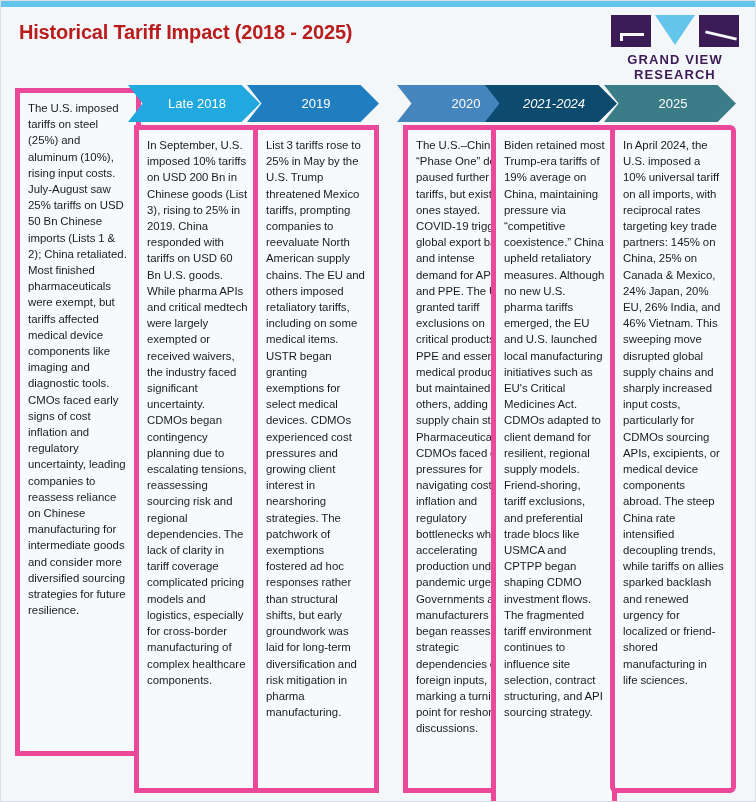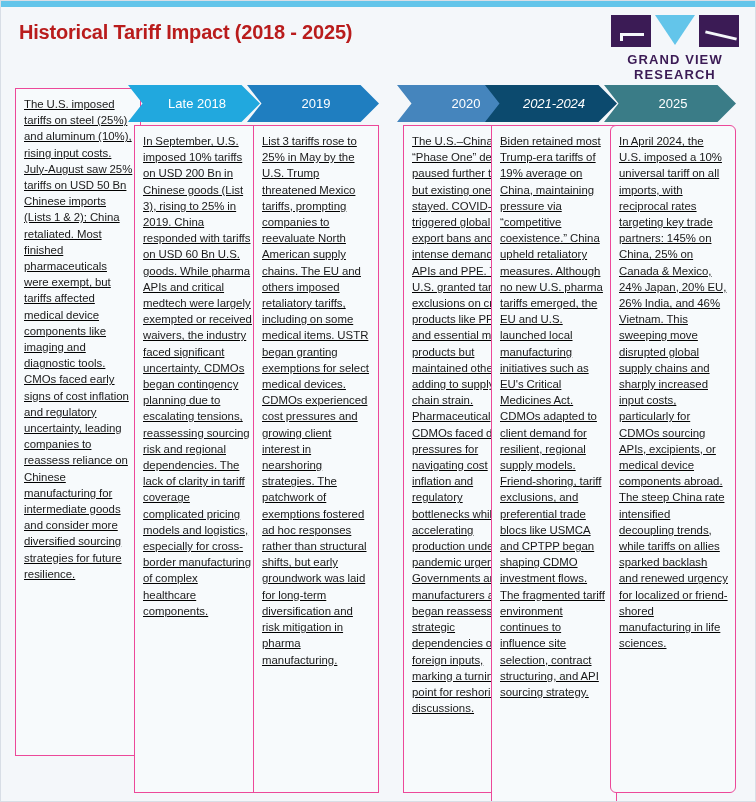--- a/index.html
+++ b/index.html
@@ -138,25 +138,24 @@
   }
   .chev-label {
     font-size: 13px;
     color: #ffffff;
     white-space: nowrap;
     padding-left: 6px;
   }
   .card {
     margin-top: 3px;
     box-sizing: border-box;
-    border: 1px solid #ec4899;
+    border: 5px solid #ec4899;
     background: #f7fafc;
     padding: 7px 7px 7px 8px;
     width: 126px;
-    text-decoration: underline;
   }
   .card-text {
     font-size: 11.4px;
     line-height: 16.2px;
     color: #1a1a1a;
     text-align: left;
     hyphens: auto;
     word-spacing: -0.3px;
   }
 </style>

